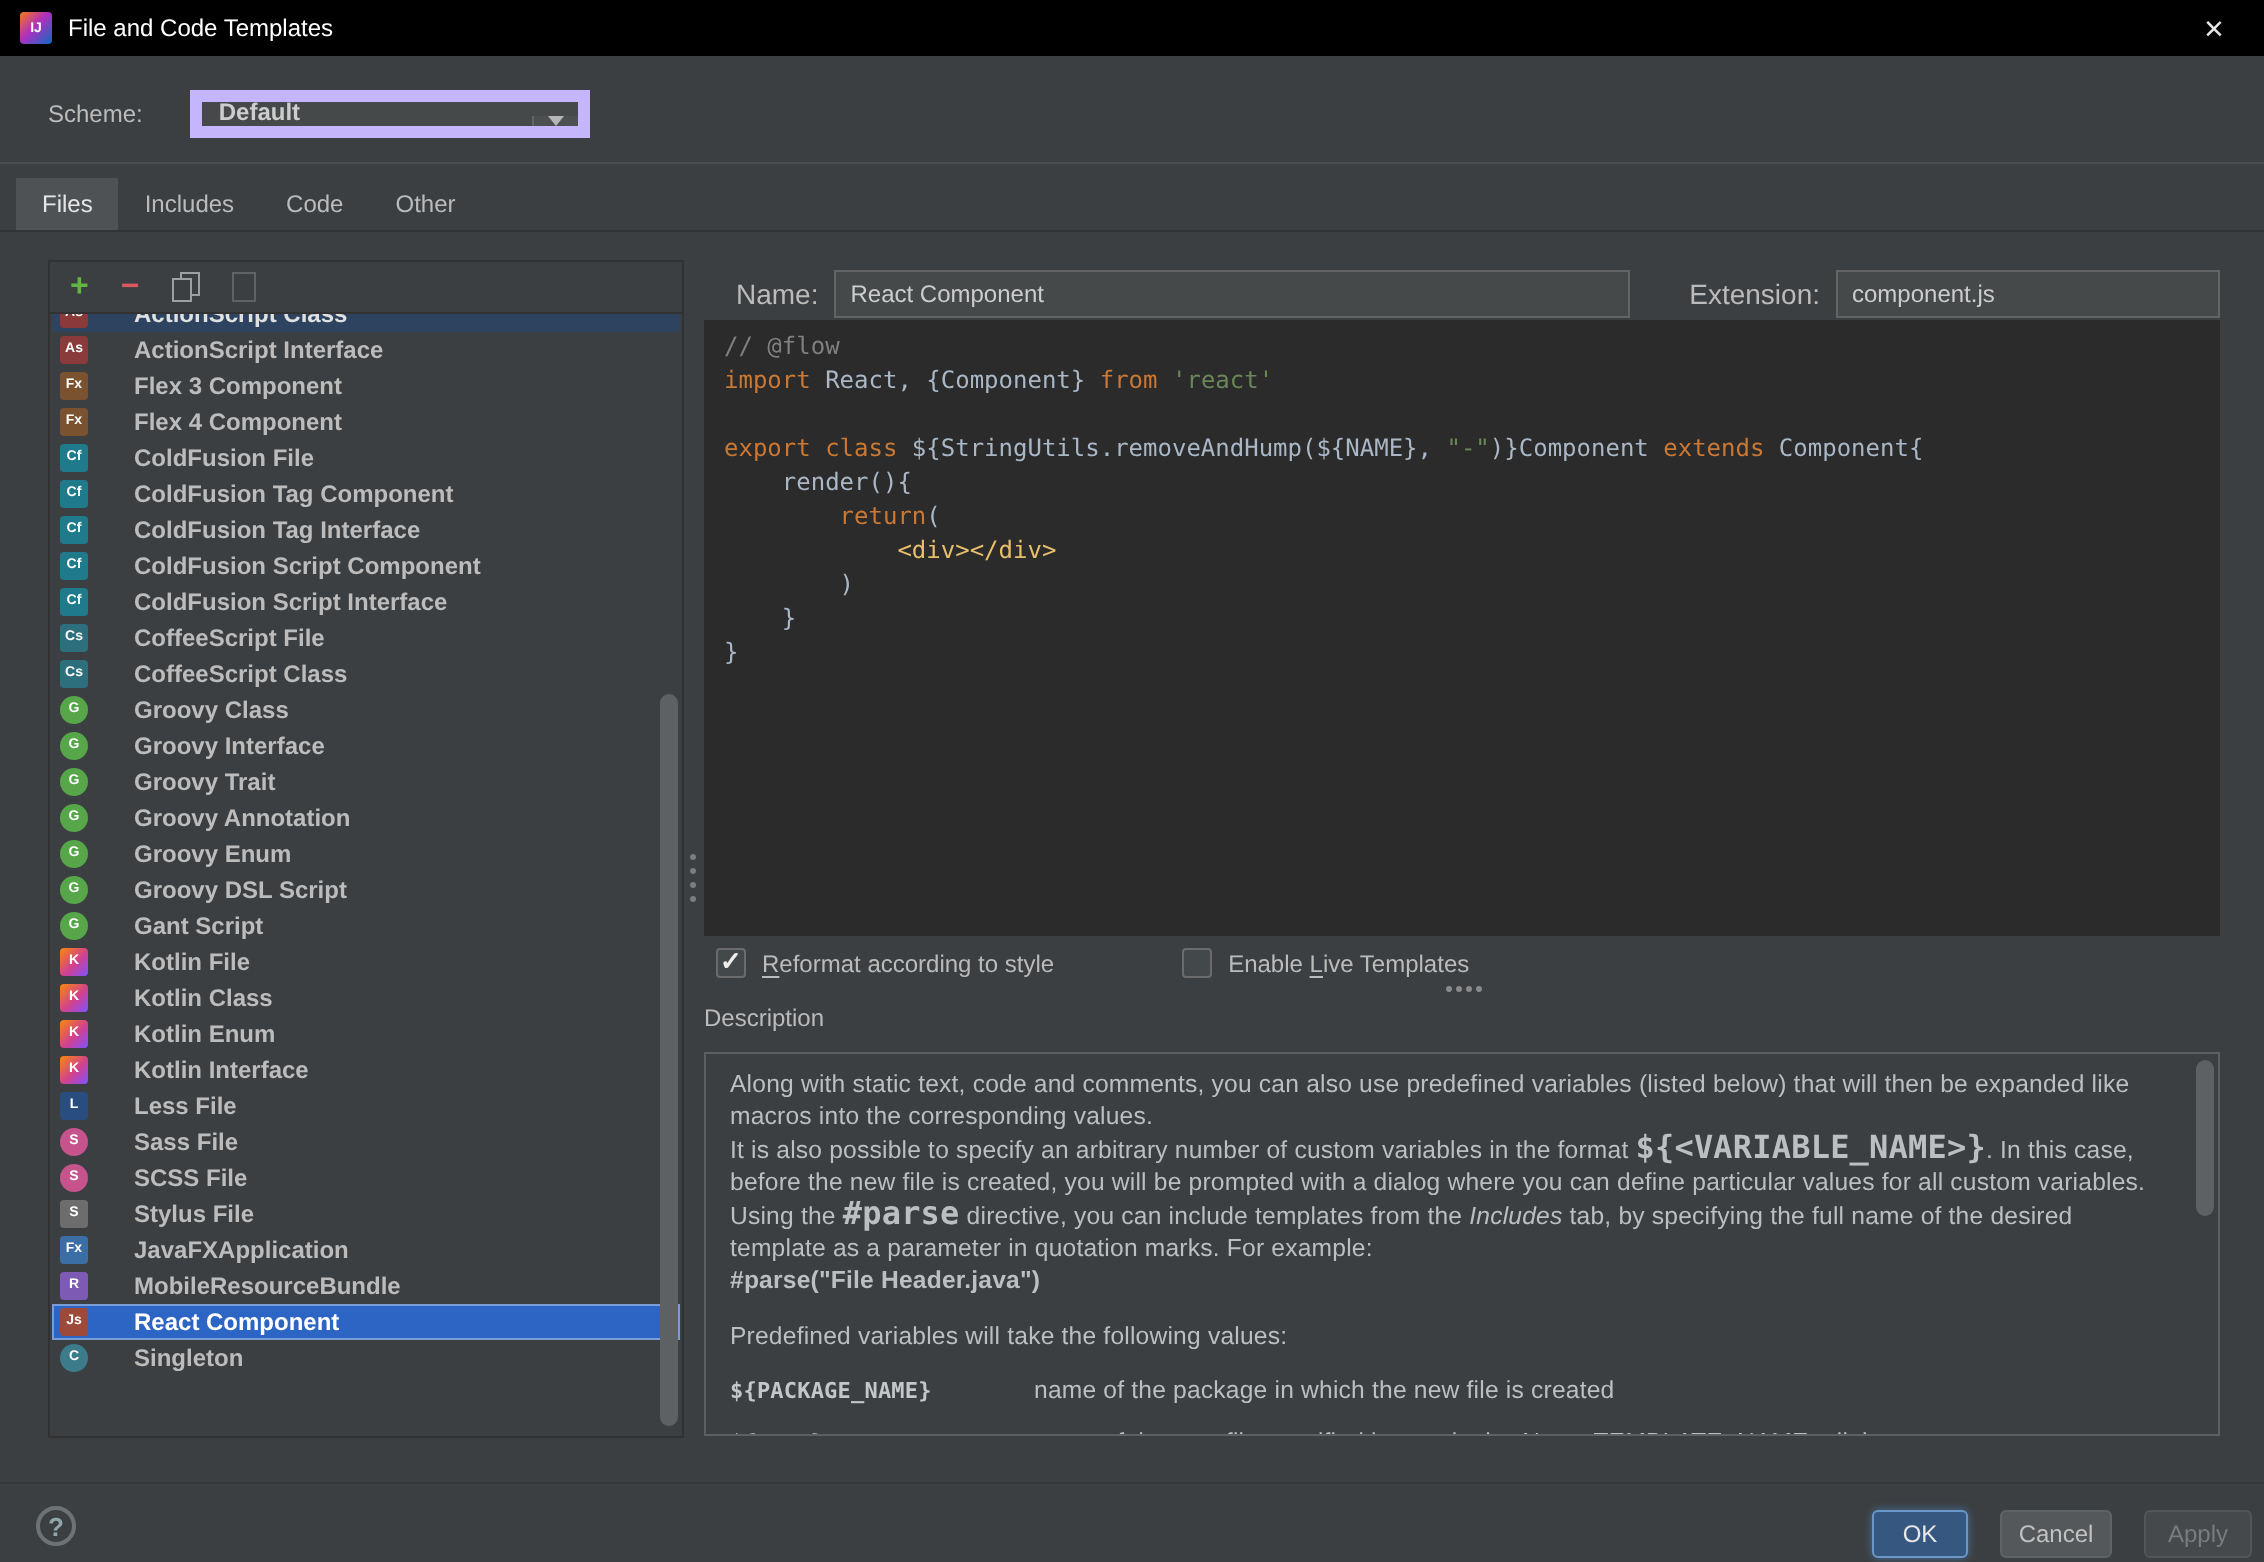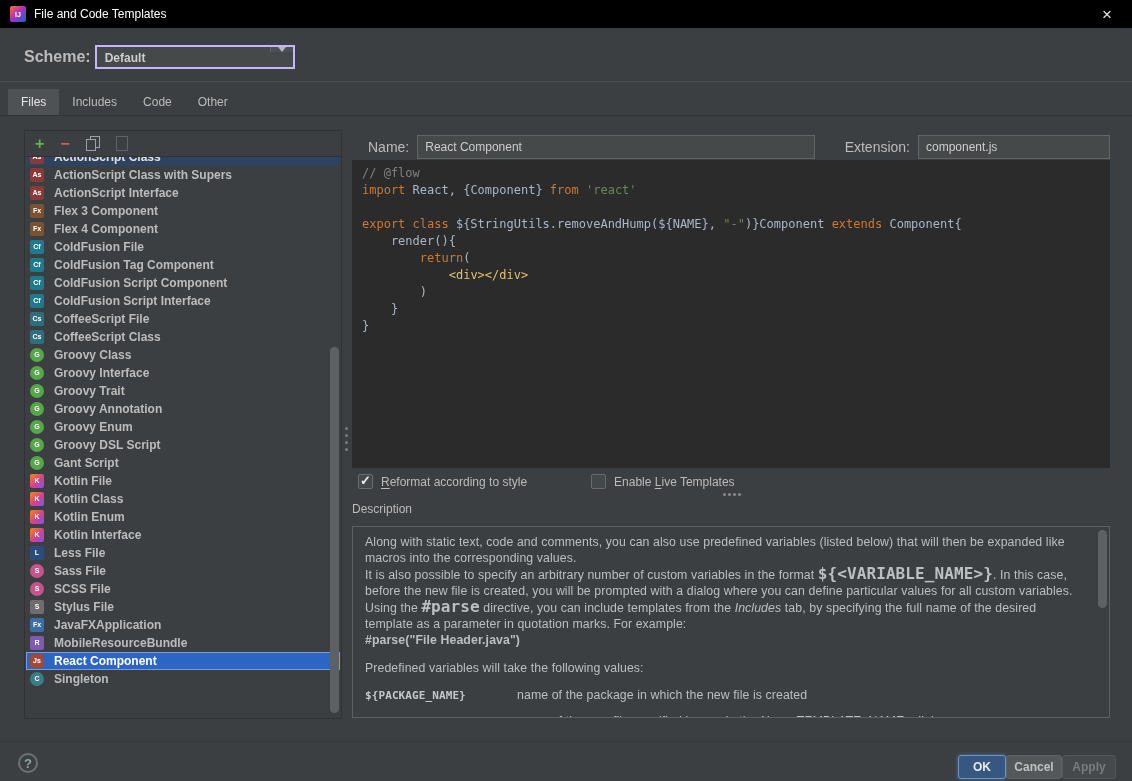--- a/index.html
+++ b/index.html
@@ -8,22 +8,22 @@
   
   .titlebar{position:absolute;top:0;left:0;width:1132px;height:28px;background:#000;display:flex;align-items:center;padding:0 10px;box-sizing:border-box;}
   .app-icon{width:16px;height:16px;border-radius:2px;background:linear-gradient(135deg,#f97a12,#b22fbe 45%,#0b6cc4);color:#fff;font-size:7px;font-weight:bold;display:flex;align-items:center;justify-content:center;margin-right:8px;}
   .win-title{color:#fff;font-size:12px;}
   .close-btn{margin-left:auto;color:#e6e6e6;font-size:17px;line-height:17px;width:30px;text-align:center;cursor:default;}
 
   
   .dlg{position:absolute;top:28px;left:0;width:1132px;height:753px;background:#3c3f41;}
 
   .scheme-row{position:absolute;top:16px;left:24px;height:25px;display:flex;align-items:center;}
-  .scheme-label{color:#bbbbbb;font-size:16px;margin-right:4px;font-weight:bold;}
-  .combo{width:200px;height:24px;background:#45494a;border:2px solid #c4b5fd;display:flex;align-items:flex-start;box-sizing:border-box;}
+  .scheme-label{color:#bbbbbb;font-size:12px;margin-right:24px;}
+  .combo{width:200px;height:24px;background:#45494a;border:6px solid #c4b5fd;display:flex;align-items:flex-end;box-sizing:border-box;}
   .combo-value{color:#cdcdcd;font-weight:bold;font-size:12px;padding:4px 0 0 8px;flex:1;}
   .combo-arrow{width:22px;border-left:1px solid #646464;background:#4c5052;display:flex;align-items:center;justify-content:center;}
   .combo-arrow::after{content:"";border-left:4px solid transparent;border-right:4px solid transparent;border-top:5px solid #b6b6b6;}
 
   .hr-top{position:absolute;top:53px;left:0;width:1132px;border-top:1px solid #4b4e50;}
 
   .tab-strip{position:absolute;top:61px;left:0;width:1132px;height:27px;border-bottom:1px solid #313335;box-sizing:border-box;}
   .tabs{margin-left:8px;display:flex;height:100%;}
   .tab{padding:0 13px;display:flex;align-items:center;font-size:12px;color:#bbbbbb;cursor:default;}
   .tab.active{background:#4e5254;color:#e6e6e6;}
@@ -32,21 +32,21 @@
   .left-panel{position:absolute;left:24px;top:102px;width:318px;height:589px;border:1px solid #323232;box-sizing:border-box;background:#3c3f41;}
   .tpl-toolbar{height:26px;border-bottom:1px solid #323232;display:flex;align-items:center;padding:0 10px;gap:16px;box-sizing:border-box;}
   .tb-add{color:#62b543;font-size:16px;font-weight:bold;line-height:16px;}
   .tb-remove{color:#db5860;font-size:16px;font-weight:bold;line-height:16px;}
   .icon-copy{position:relative;width:14px;height:15px;display:inline-block;}
   .icon-copy::before{content:"";position:absolute;left:4px;top:0;width:8px;height:10px;border:1px solid #9da0a2;}
   .icon-copy::after{content:"";position:absolute;left:0;top:3px;width:8px;height:10px;border:1px solid #9da0a2;background:#3c3f41;}
   .icon-page{width:10px;height:13px;border:1px solid #5f6365;display:inline-block;}
 
   .tpl-list{position:absolute;left:1px;right:1px;top:26px;bottom:1px;overflow:hidden;}
-  .tpl-row{height:18px;display:flex;align-items:center;padding-left:4px;gap:10px;font-size:12px;font-weight:600;color:#bcbcbc;white-space:nowrap;box-sizing:border-box;}
+  .tpl-row{height:18px;display:flex;align-items:center;padding-left:4px;gap:23px;font-size:12px;font-weight:600;color:#bcbcbc;white-space:nowrap;box-sizing:border-box;}
   .tpl-row.selected{background:#2d65c4;box-shadow:inset 0 0 0 1px #7a9cd6;color:#ffffff;}
   .tpl-row.partial{margin-top:-9px;background:#2d4360;color:#e0e0e0;}
   .tpl-icon{width:14px;height:14px;flex:0 0 14px;display:flex;align-items:center;justify-content:center;font-size:7px;font-weight:bold;color:#fff;border-radius:2px;line-height:14px;}
   .tpl-icon.circle{border-radius:50%;}
   .list-scrollbar{position:absolute;top:26px;right:1px;bottom:1px;width:11px;}
   .list-thumb{position:absolute;top:190px;left:1px;width:9px;height:366px;background:#5d6163;border-radius:5px;}
 
   .splitter-dots{position:absolute;left:345px;top:406px;width:3px;height:3px;border-radius:50%;background:#787c7e;box-shadow:0 -7px 0 #787c7e,0 7px 0 #787c7e,0 14px 0 #787c7e;}
 
   
@@ -83,21 +83,21 @@
   .ds-italic{font-style:italic;}
   .var-row{margin-top:11px;display:flex;}
   .var-name{flex:0 0 152px;font-family:"DejaVu Sans Mono","Liberation Mono",monospace;font-size:11px;font-weight:bold;color:#c4c7c9;}
   .var-desc{flex:1;}
   .desc-scrollbar{position:absolute;top:1px;right:1px;bottom:1px;width:11px;}
   .desc-thumb{position:absolute;top:2px;left:1px;width:9px;height:78px;background:#5d6163;border-radius:5px;}
 
   
   .footer{position:absolute;left:0;top:713px;width:1132px;height:40px;border-top:1px solid #34383a;box-sizing:border-box;}
   .help-circle{position:absolute;left:18px;top:11px;width:20px;height:20px;border:2px solid #6d7375;border-radius:50%;color:#8fa6ab;font-size:13px;font-weight:bold;display:flex;align-items:center;justify-content:center;box-sizing:border-box;}
-  .footer-buttons{position:absolute;right:16px;top:13px;display:flex;font-weight:bold;}
+  .footer-buttons{position:absolute;right:6px;top:13px;display:flex;gap:16px;}
   .btn{height:24px;font-size:12px;border-radius:3px;display:flex;align-items:center;justify-content:center;box-sizing:border-box;cursor:default;font-family:"Liberation Sans",sans-serif;}
   .btn-ok{width:48px;background:#365880;border:1px solid #6a96c8;color:#e8e8e8;box-shadow:0 0 4px rgba(74,136,199,.7);}
   .btn-cancel{width:56px;background:#54585a;border:1px solid #5e6366;color:#c0c0c0;}
   .btn-apply{width:54px;background:#45494b;border:1px solid #525658;color:#797c7e;}
 </style>
 </head>
 <body>
 
 <div class="titlebar">
   <div class="app-icon">IJ</div>
@@ -133,41 +133,41 @@
       <span class="icon-copy"></span>
       <span class="icon-page"></span>
     </div>
     <div class="tpl-list">
         <div class="tpl-row partial">
           <span class="tpl-icon" style="background: rgb(139, 58, 58);">As</span>
           <span>ActionScript Class</span>
         </div>
         <div class="tpl-row">
           <span class="tpl-icon" style="background: rgb(139, 58, 58);">As</span>
-          <span>ActionScript Class with Supers</span>
-        </div>
-        <div class="tpl-row">
-          <span class="tpl-icon" style="background: rgb(139, 58, 58);">As</span>
           <span>ActionScript Interface</span>
         </div>
         <div class="tpl-row">
           <span class="tpl-icon" style="background: rgb(122, 82, 48);">Fx</span>
           <span>Flex 3 Component</span>
         </div>
         <div class="tpl-row">
           <span class="tpl-icon" style="background: rgb(122, 82, 48);">Fx</span>
           <span>Flex 4 Component</span>
         </div>
         <div class="tpl-row">
           <span class="tpl-icon" style="background: rgb(31, 122, 140);">Cf</span>
           <span>ColdFusion File</span>
         </div>
         <div class="tpl-row">
           <span class="tpl-icon" style="background: rgb(31, 122, 140);">Cf</span>
           <span>ColdFusion Tag Component</span>
+        </div>
+        <div class="tpl-row">
+          <span class="tpl-icon" style="background: rgb(31, 122, 140);">Cf</span>
+          <span>ColdFusion Tag Interface</span>
         </div>
         <div class="tpl-row">
           <span class="tpl-icon" style="background: rgb(31, 122, 140);">Cf</span>
           <span>ColdFusion Script Component</span>
         </div>
         <div class="tpl-row">
           <span class="tpl-icon" style="background: rgb(31, 122, 140);">Cf</span>
           <span>ColdFusion Script Interface</span>
         </div>
         <div class="tpl-row">

